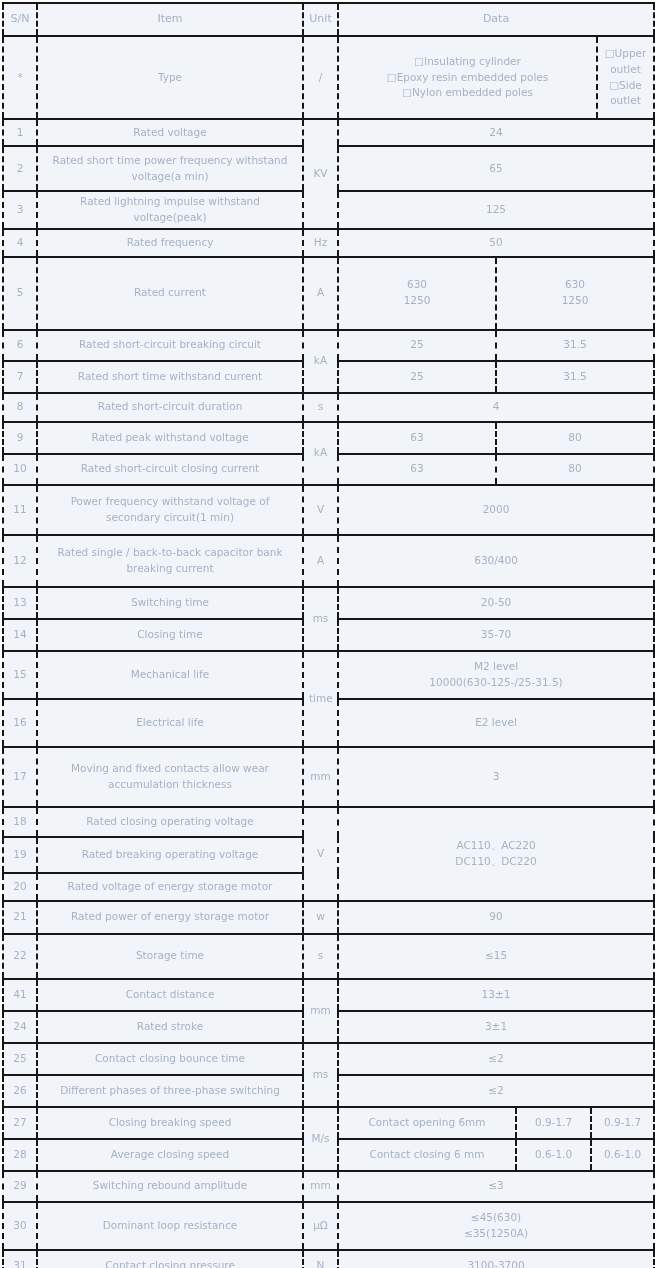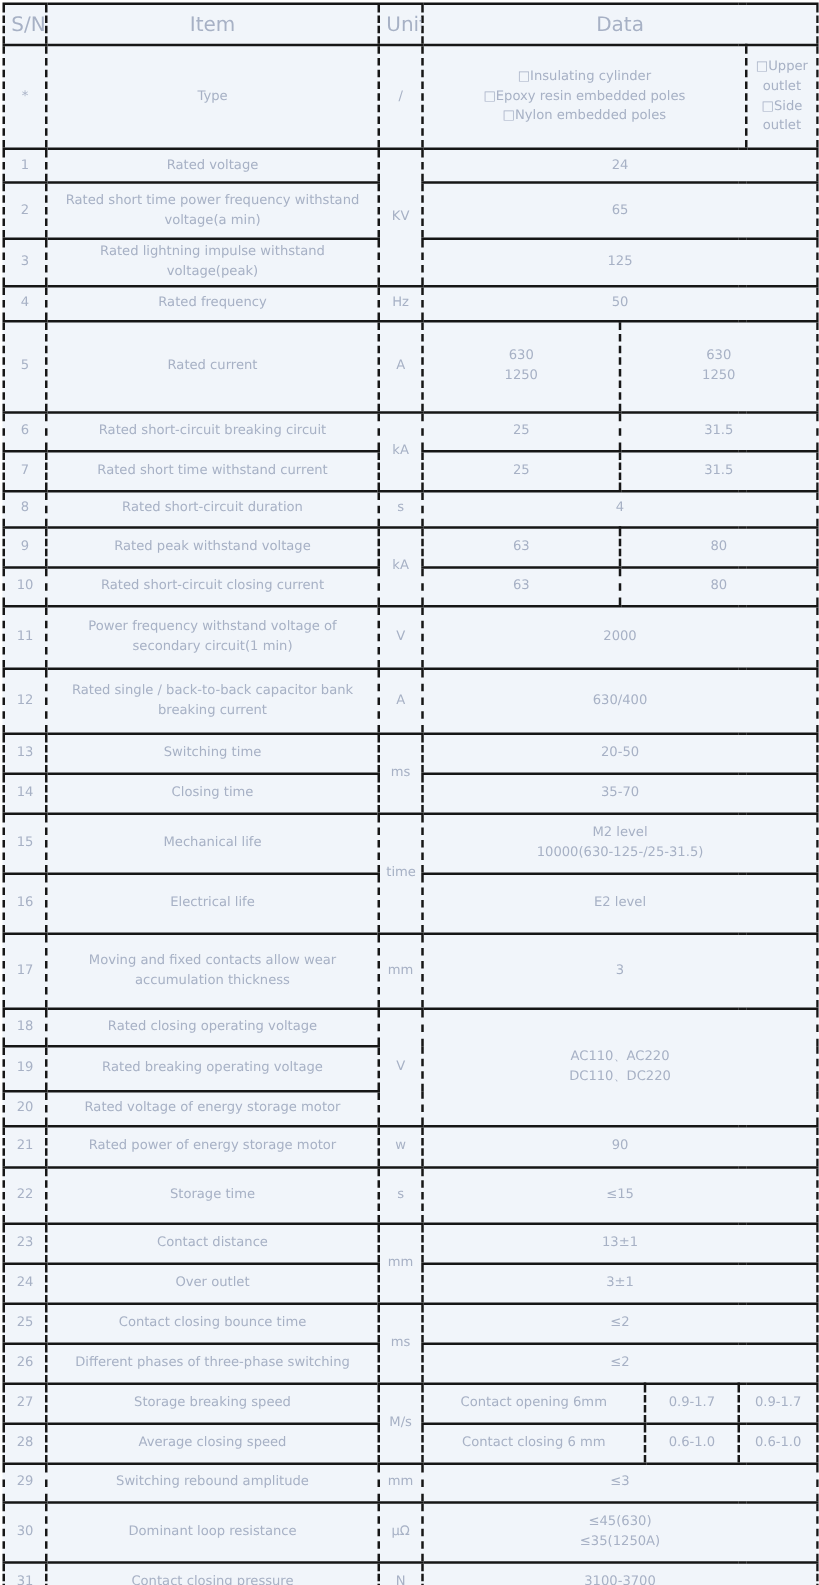--- a/index.html
+++ b/index.html
@@ -19,21 +19,21 @@
     border-right-style:dashed;
     text-align:center;
     vertical-align:middle;
     font-weight:normal;
     font-size:10.5px;
     line-height:1.5;
     padding:2px 5px;
     overflow:hidden;
     background:#f1f5fa;
   }
-  .spec-table th{font-size:16px;}
+  .spec-table th{font-size:11px;}
   .pre{white-space:pre-line;}
   .small-star{font-size:9px;}
 </style>
 </head>
 <body>
 
 <table class="spec-table">
   <colgroup>
     <col style="width:34px">
       <col style="width:266px">
@@ -203,46 +203,46 @@
   </tr>
 
   <tr style="height:45px">
     <td>22</td>
     <td>Storage time</td>
     <td>s</td>
     <td colspan="5">≤15</td>
   </tr>
 
   <tr style="height:32px">
-    <td>23</td>
+    <td>41</td>
     <td>Contact distance</td>
     <td rowspan="2">mm</td>
     <td colspan="5">13±1</td>
   </tr>
   <tr style="height:32px">
     <td>24</td>
-    <td>Over outlet</td>
+    <td>Rated stroke</td>
     <td colspan="5">3±1</td>
   </tr>
 
   <tr style="height:32px">
     <td>25</td>
     <td>Contact closing bounce time</td>
     <td rowspan="2">ms</td>
     <td colspan="5">≤2</td>
   </tr>
   <tr style="height:32px">
     <td>26</td>
     <td>Different phases of three-phase switching</td>
     <td colspan="5">≤2</td>
   </tr>
 
   <tr style="height:32px">
     <td>27</td>
-    <td>Storage breaking speed</td>
+    <td>Closing breaking speed</td>
     <td rowspan="2">M/s</td>
     <td colspan="2">Contact opening 6mm</td>
     <td>0.9-1.7</td>
     <td colspan="2">0.9-1.7</td>
   </tr>
   <tr style="height:32px">
     <td>28</td>
     <td>Average closing speed</td>
     <td colspan="2">Contact closing 6 mm</td>
     <td>0.6-1.0</td>

